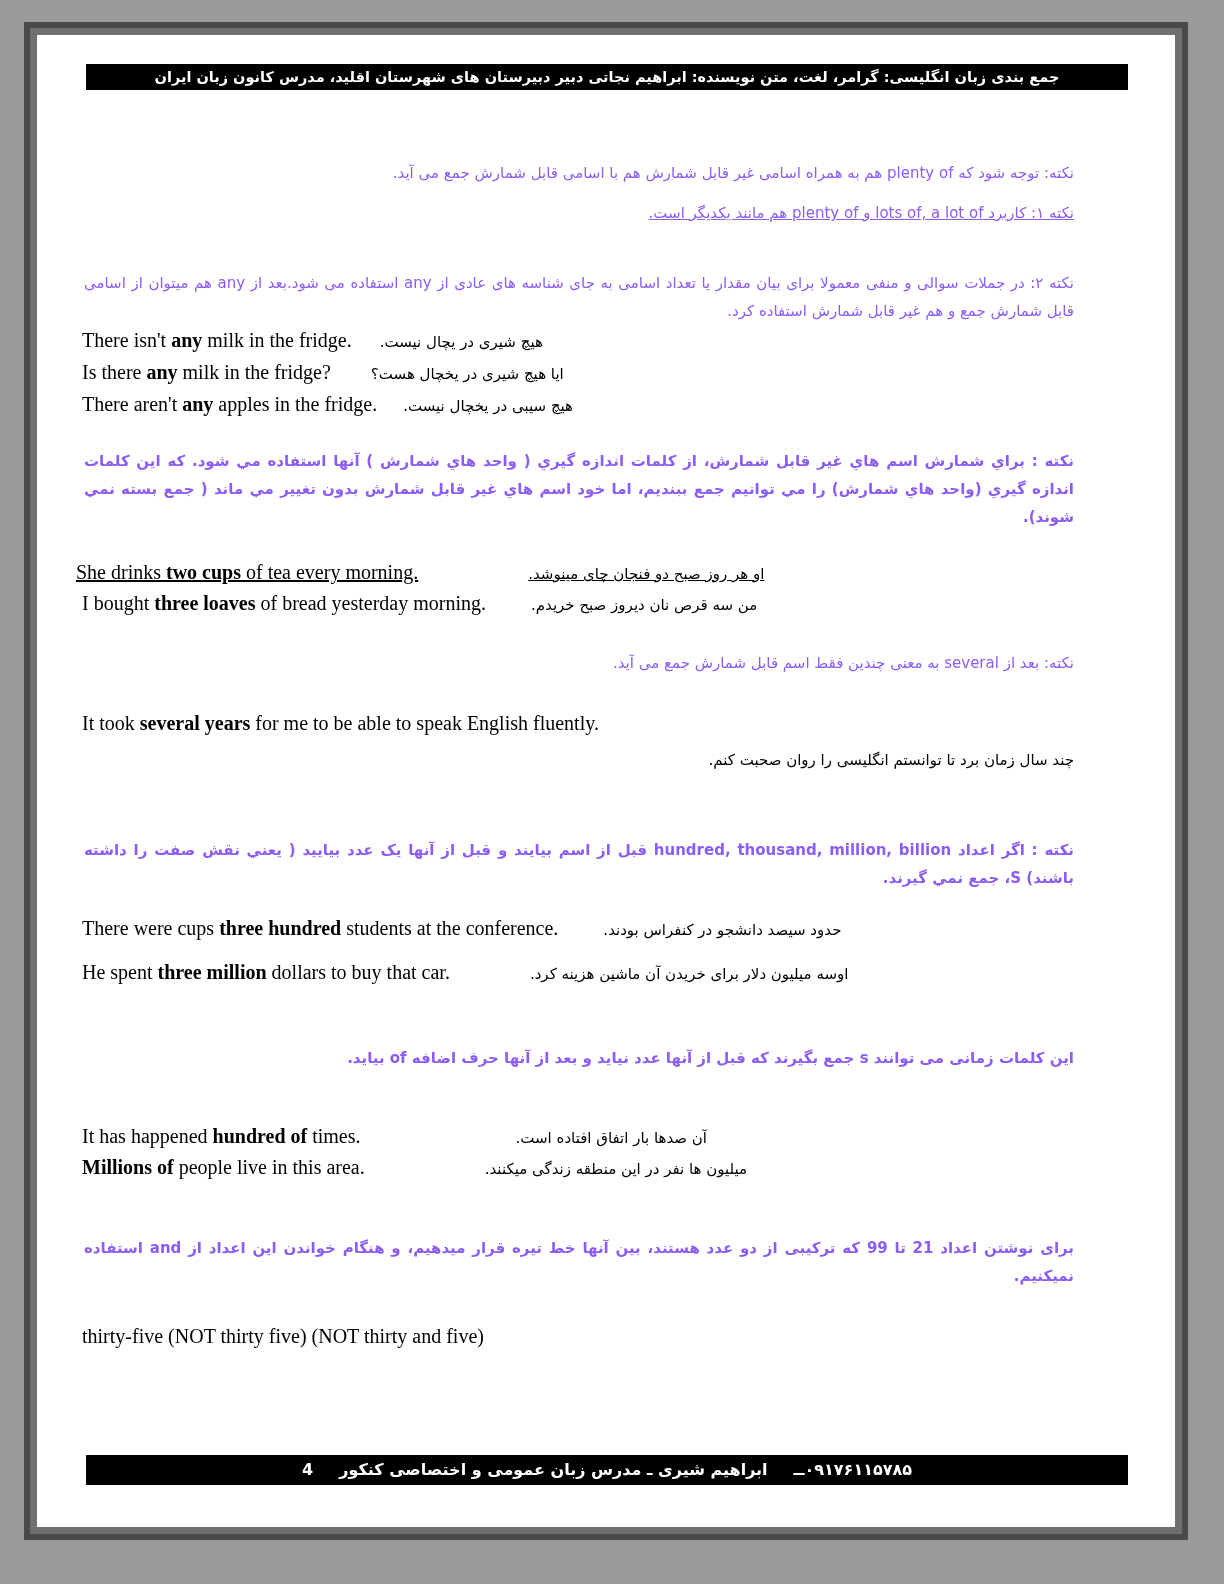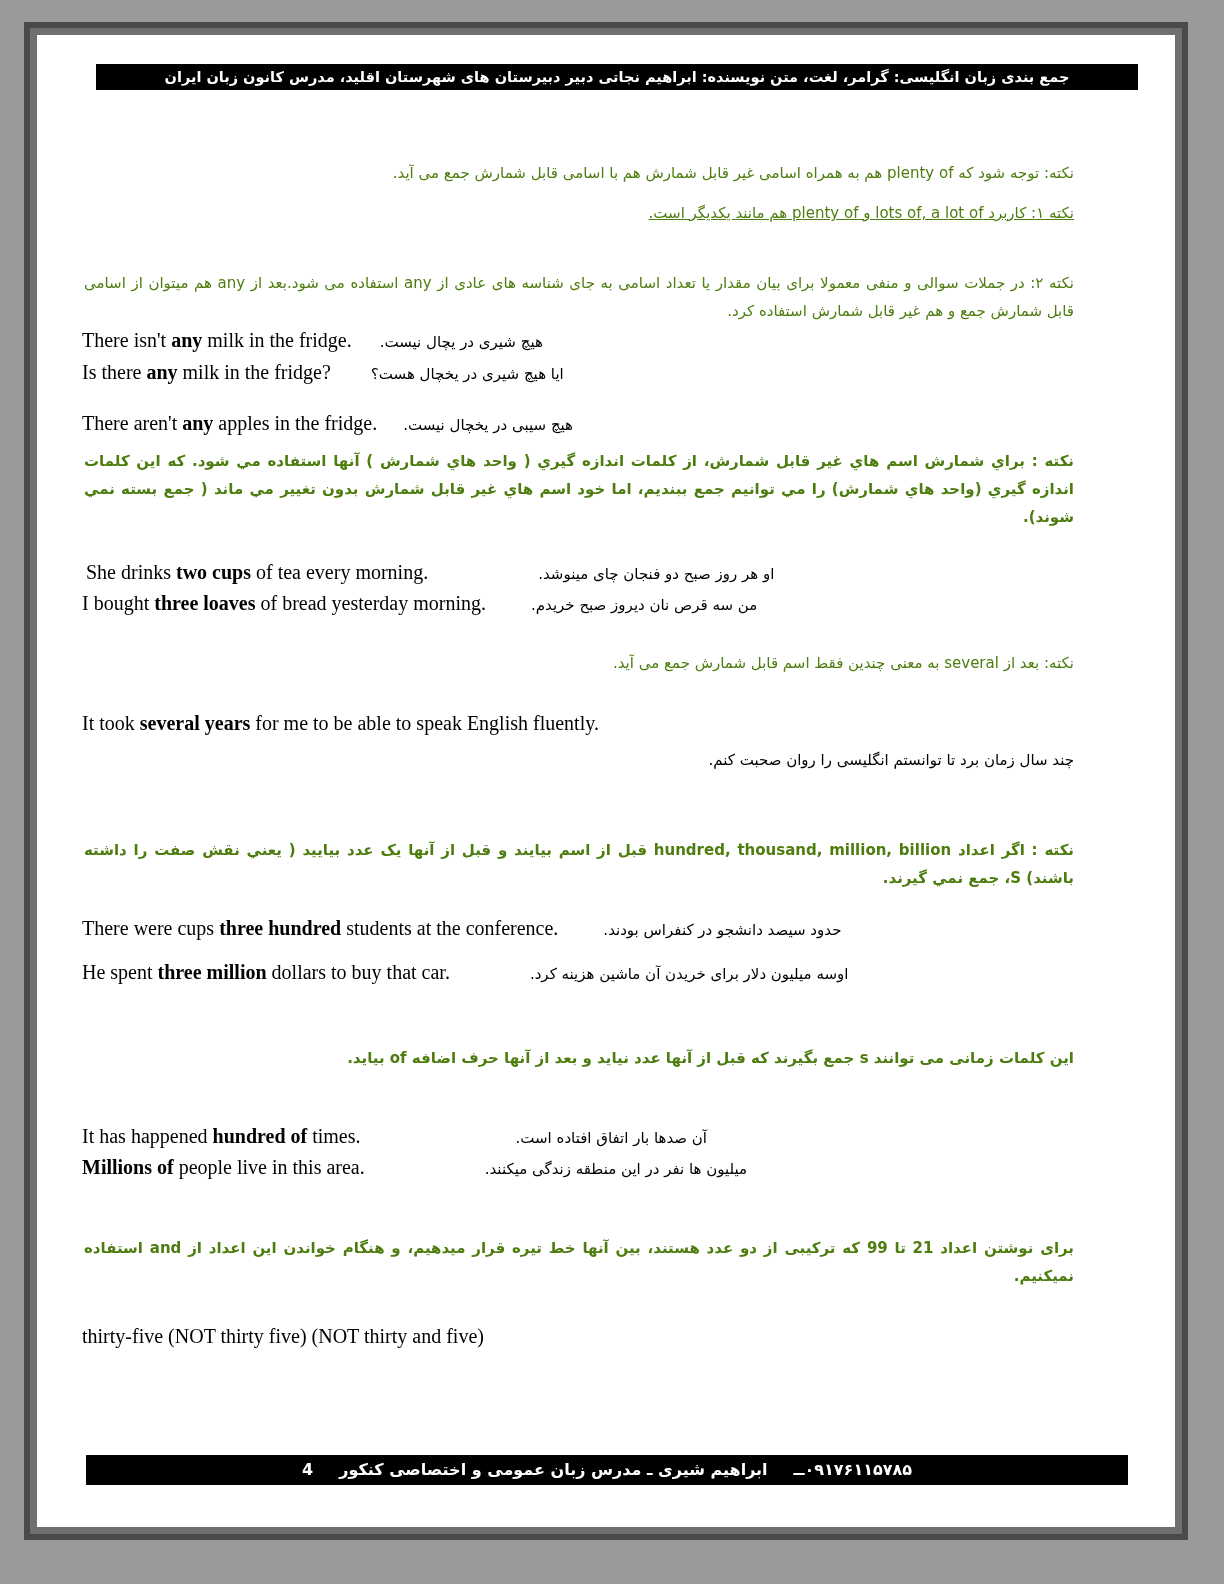--- a/index.html
+++ b/index.html
@@ -59,21 +59,20 @@
   }
   .hdr-band {
     position: absolute;
     left: 42px;
     top: 22px;
     width: 1042px;
     height: 26px;
     line-height: 26px;
     font-size: 14.5px;
     letter-spacing: 0px;
-    margin-left: 10px;
   }
   .ftr-band {
     position: absolute;
     left: 42px;
     top: 1413px;
     width: 1042px;
     height: 30px;
     line-height: 30px;
     font-size: 16px;
   }
@@ -86,21 +85,21 @@
     height: 30px;
   }
 
   .note {
     position: absolute;
     direction: rtl;
     text-align: right;
     font-family: "DejaVu Sans", sans-serif;
     font-size: 15px;
     line-height: 1.85;
-    color: #4d7c0f;
+    color: #8b5cf6;
   }
   .note.bold { font-weight: bold; }
 
   
   .ex-row {
     position: absolute;
     display: flex;
     align-items: baseline;
   }
   .ex-en {
@@ -156,28 +155,28 @@
     <div class="note" style="left:40px; top:228px; width:990px; text-align:justify;">نکته ۲: در جملات سوالی و منفی معمولا برای بیان مقدار یا تعداد اسامی به جای شناسه های عادی از any استفاده می شود.بعد از any هم میتوان از اسامی قابل شمارش جمع و هم غیر قابل شمارش استفاده کرد.</div>
 
     <div class="ex-row" style="left:38px; top:287px; width:660px;">
       <span class="ex-en"><span>There isn't </span><b>any</b><span> milk in the fridge.</span></span>
       <span class="ex-fa" style="margin-left:28px;">هیچ شیری  در یچال نیست.</span>
     </div>
     <div class="ex-row" style="left:38px; top:319px; width:660px;">
       <span class="ex-en"><span>Is there </span><b>any</b><span> milk in the fridge?</span></span>
       <span class="ex-fa" style="margin-left:40px;">ایا هیچ شیری در یخچال هست؟</span>
     </div>
-    <div class="ex-row" style="left:38px; top:351px; width:660px;margin-top:19px;">
+    <div class="ex-row" style="left:38px; top:351px; width:660px;">
       <span class="ex-en"><span>There aren't </span><b>any</b><span> apples in the fridge.</span></span>
       <span class="ex-fa" style="margin-left:26px;">هیچ سیبی در یخچال نیست.</span>
     </div>
 
     <div class="note bold" style="left:40px; top:406px; width:990px; text-align:justify;">نکته : براي شمارش اسم هاي غير قابل شمارش، از كلمات اندازه گيري ( واحد هاي شمارش ) آنها استفاده مي شود. كه اين كلمات اندازه گيري (واحد هاي شمارش) را مي توانيم جمع ببنديم، اما خود اسم هاي غير قابل شمارش بدون تغيير مي ماند ( جمع بسته نمي شوند).</div>
 
-    <div class="ex-row" style="left:42px; top:519px; width:900px;">
+    <div class="ex-row" style="left:32px; top:519px; width:900px;text-decoration:underline;">
       <span class="ex-en"><span>She drinks </span><b>two cups</b><span> of tea every morning.</span></span>
       <span class="ex-fa" style="margin-left:110px;">او هر روز صبح دو فنجان چای مینوشد.</span>
     </div>
     <div class="ex-row" style="left:38px; top:550px; width:900px;">
       <span class="ex-en"><span>I bought </span><b>three loaves</b><span> of bread yesterday morning.</span></span>
       <span class="ex-fa" style="margin-left:45px;">من سه قرص نان دیروز صبح خریدم.</span>
     </div>
 
     <div class="note" style="left:230px; top:608px; width:800px;">نکته: بعد از several به معنی چندین فقط اسم قابل شمارش جمع می آید.</div>
 

